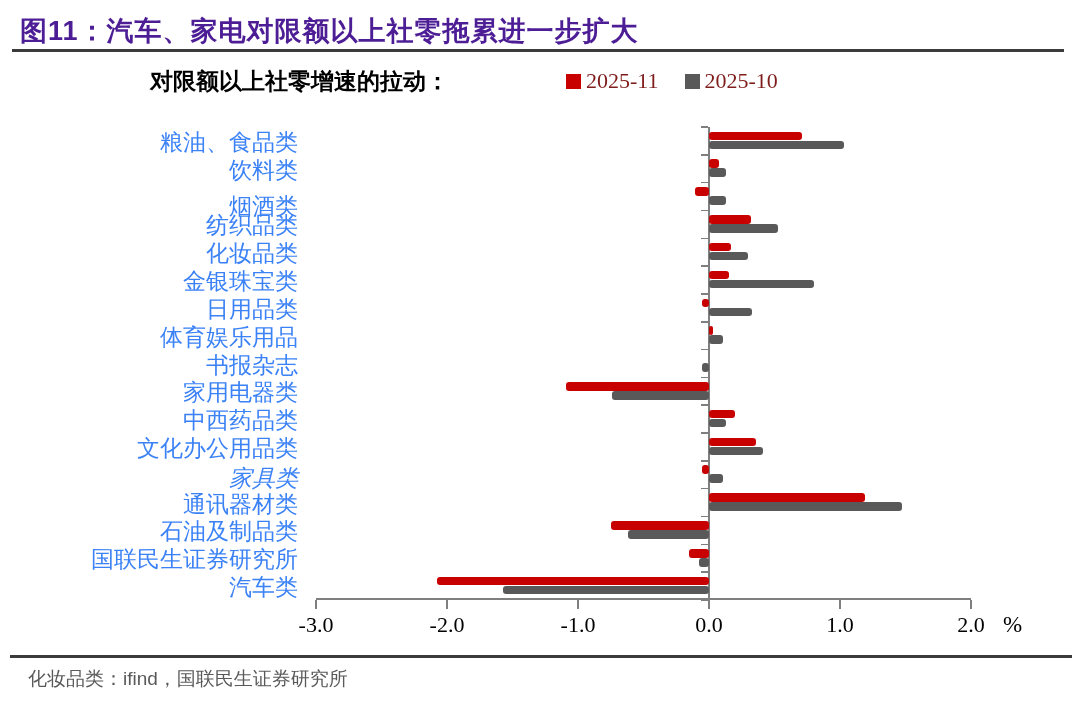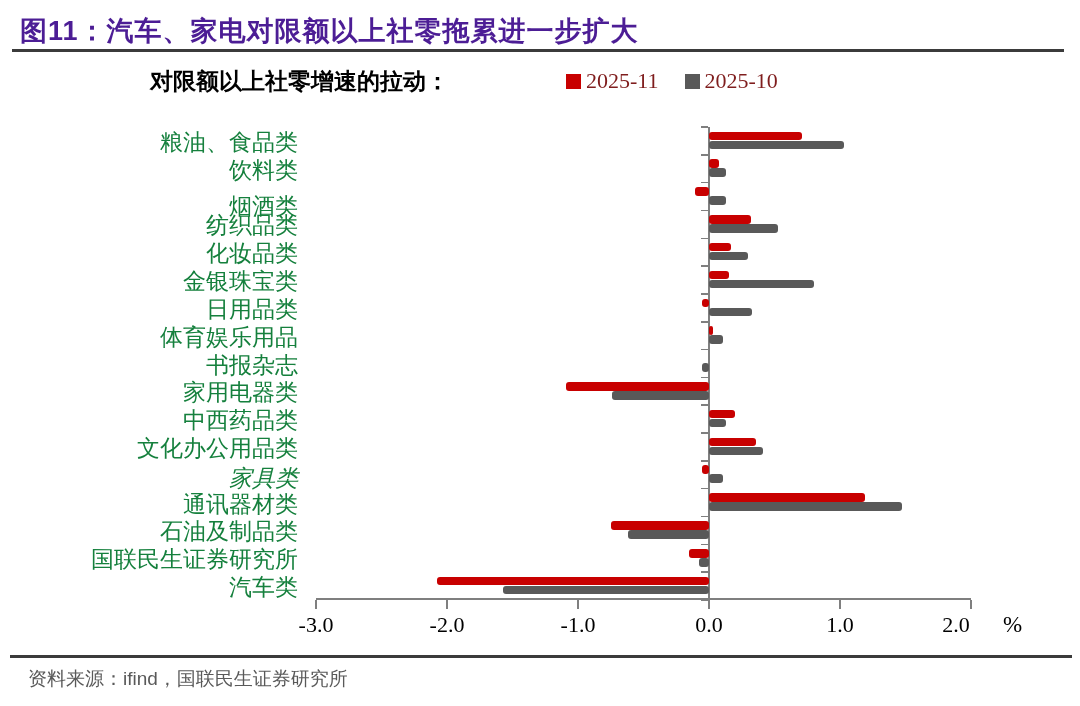--- a/index.html
+++ b/index.html
@@ -6,21 +6,21 @@
   .page{position:relative;width:1080px;height:706px;background:#fff;overflow:hidden;
         font-family:"Liberation Serif","DejaVu Serif",serif;}
   .fig-title{position:absolute;left:20px;top:13px;font-size:27px;font-weight:bold;
         color:#4c1d95;font-family:"Liberation Sans","DejaVu Sans",sans-serif;letter-spacing:1px;white-space:nowrap;}
   .title-rule{position:absolute;left:12px;top:49px;width:1052px;height:3px;background:#3b3b3b;}
   .subtitle{position:absolute;left:150px;top:66px;font-size:23px;font-weight:bold;color:#000;white-space:nowrap;}
   .legend{position:absolute;left:566px;top:68px;display:flex;align-items:center;font-size:22px;color:#7f1d1d;}
   .swatch{display:inline-block;width:15px;height:15px;margin-right:5px;}
   .legend-gap{display:inline-block;width:26px;}
   .labels{position:absolute;left:0;top:0;width:298px;}
-  .cat-label{position:absolute;right:0;width:298px;text-align:right;font-size:23px;color:#15803d;white-space:nowrap;}
+  .cat-label{position:absolute;right:0;width:298px;text-align:right;font-size:23px;color:#3b82f6;white-space:nowrap;}
   .plot{position:absolute;overflow:visible;}
   .zero-line{position:absolute;width:2px;background:#7f7f7f;}
   .cat-tick{position:absolute;height:1.5px;background:#7f7f7f;}
   .x-axis-line{position:absolute;left:0;height:2px;background:#7f7f7f;}
   .x-tick{position:absolute;width:1.5px;background:#7f7f7f;}
   .x-tick-label{position:absolute;width:70px;text-align:center;font-size:22px;color:#000;}
   .bar{position:absolute;border-radius:3px;}
   .unit-label{position:absolute;font-size:23px;color:#000;}
   .bottom-rule{position:absolute;left:10px;top:655px;width:1062px;height:2.5px;background:#3b3b3b;}
   .source{position:absolute;left:28px;top:666px;font-size:19px;color:#595959;
@@ -123,21 +123,21 @@
       <div class="x-tick-label" style="left: -35px; top: 485px;">-3.0</div>
       <div class="x-tick" style="left: 130.25px; top: 473px; height: 9px;"></div>
       <div class="x-tick-label" style="left: 96px; top: 485px;">-2.0</div>
       <div class="x-tick" style="left: 261.25px; top: 473px; height: 9px;"></div>
       <div class="x-tick-label" style="left: 227px; top: 485px;">-1.0</div>
       <div class="x-tick" style="left: 392.25px; top: 473px; height: 9px;"></div>
       <div class="x-tick-label" style="left: 358px; top: 485px;">0.0</div>
       <div class="x-tick" style="left: 523.25px; top: 473px; height: 9px;"></div>
       <div class="x-tick-label" style="left: 489px; top: 485px;">1.0</div>
       <div class="x-tick" style="left: 654.25px; top: 473px; height: 9px;"></div>
-      <div class="x-tick-label" style="left: 605px; top: 485px;">2.0</div>
+      <div class="x-tick-label" style="left: 620px; top: 485px;">2.0</div>
     </div>
 
   <div class="unit-label" id="unit" style="left: 1003px; top: 612px;">%</div>
 
   <div class="bottom-rule"></div>
-  <div class="source">资料来源：ifind，国联民生证券研究所</div>
+  <div class="source">化妆品类：ifind，国联民生证券研究所</div>
 
 </div>
 
 </body></html>

